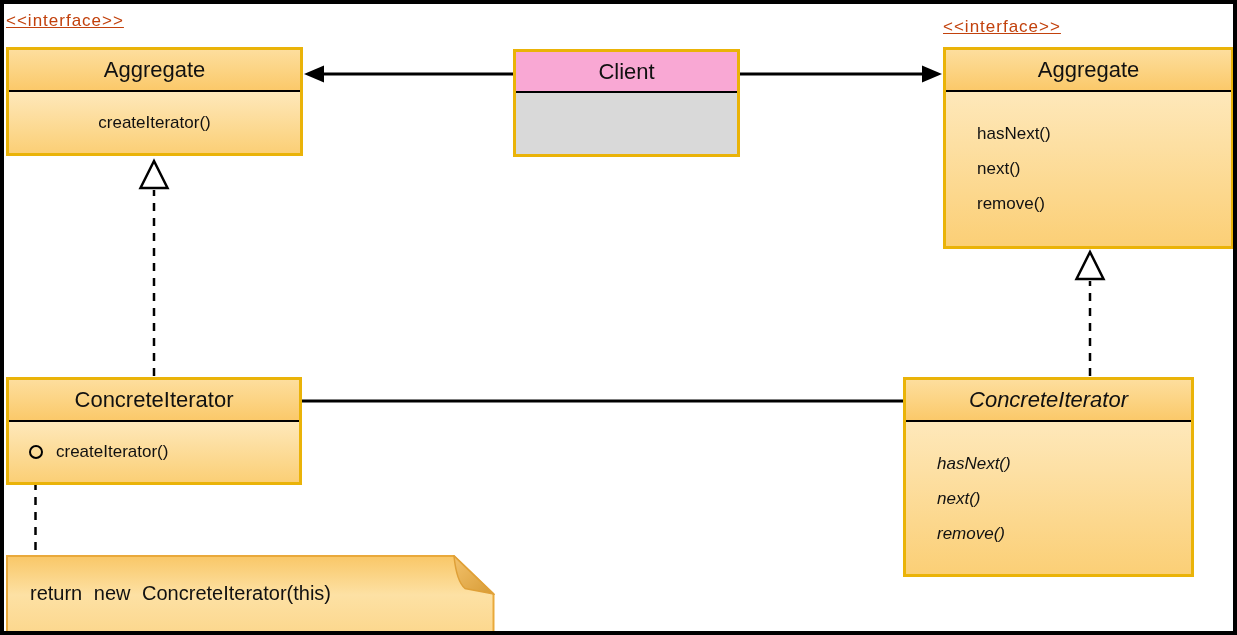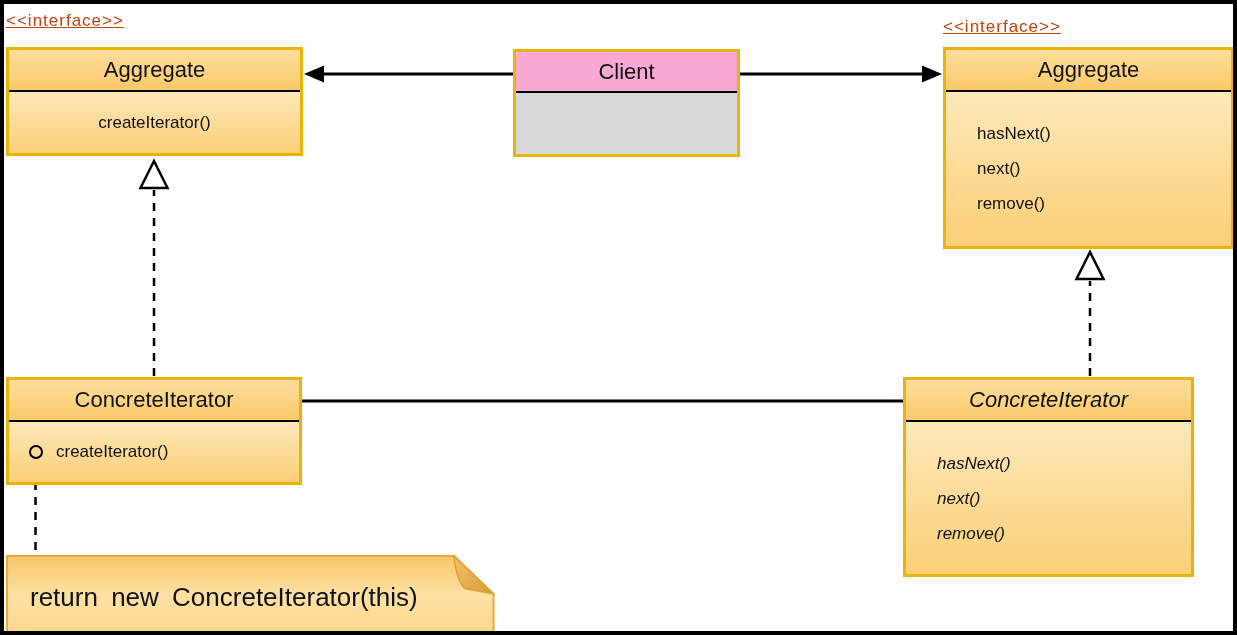--- a/index.html
+++ b/index.html
@@ -56,21 +56,21 @@
     width:14px;height:14px;border:2.5px solid #000;border-radius:50%;
     background:transparent;flex:0 0 auto;
   }
 
   .connector-layer{position:absolute;left:0;top:0;width:1237px;height:635px;pointer-events:none;}
 
   .note{position:absolute;left:2px;top:551px;width:489px;height:80px;}
   .note svg{position:absolute;left:0;top:0;}
   .note-text{
     position:absolute;left:24px;top:27px;
-    font-size:26px;word-spacing:6px;white-space:nowrap;
+    font-size:20px;word-spacing:6px;white-space:nowrap;
   }
 </style>
 </head>
 <body>
 
 <div class="canvas">
 
   <svg class="connector-layer" width="1237" height="635" viewBox="0 0 1237 635" xmlns="http://www.w3.org/2000/svg">
 
     <g>

